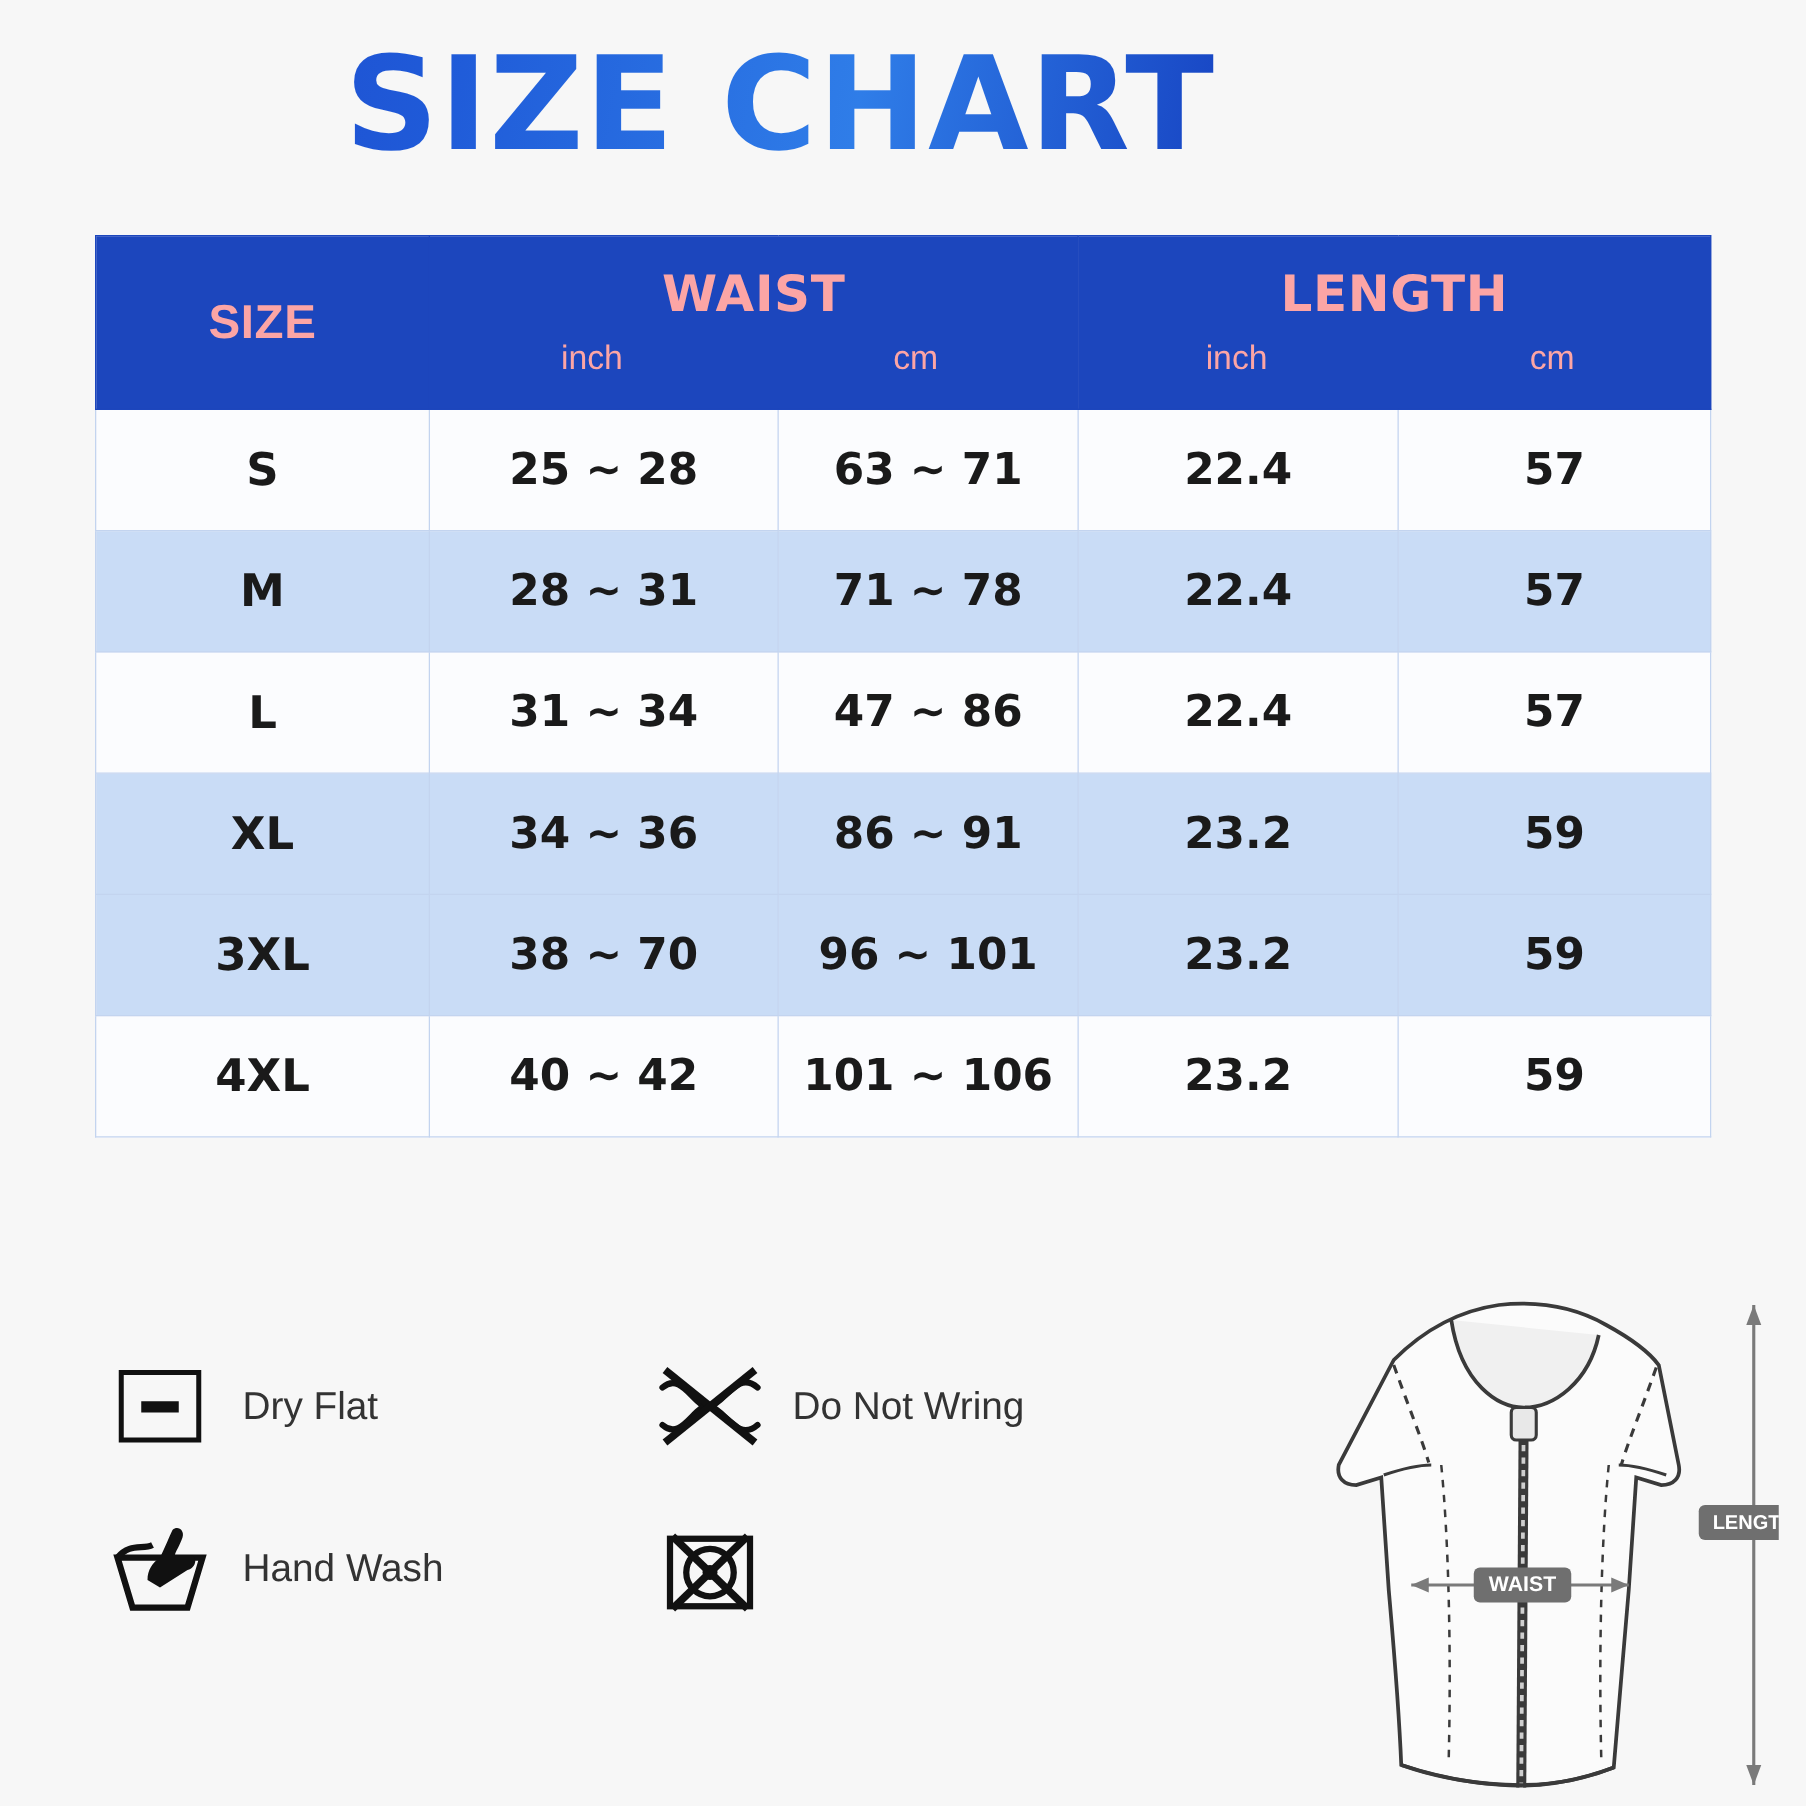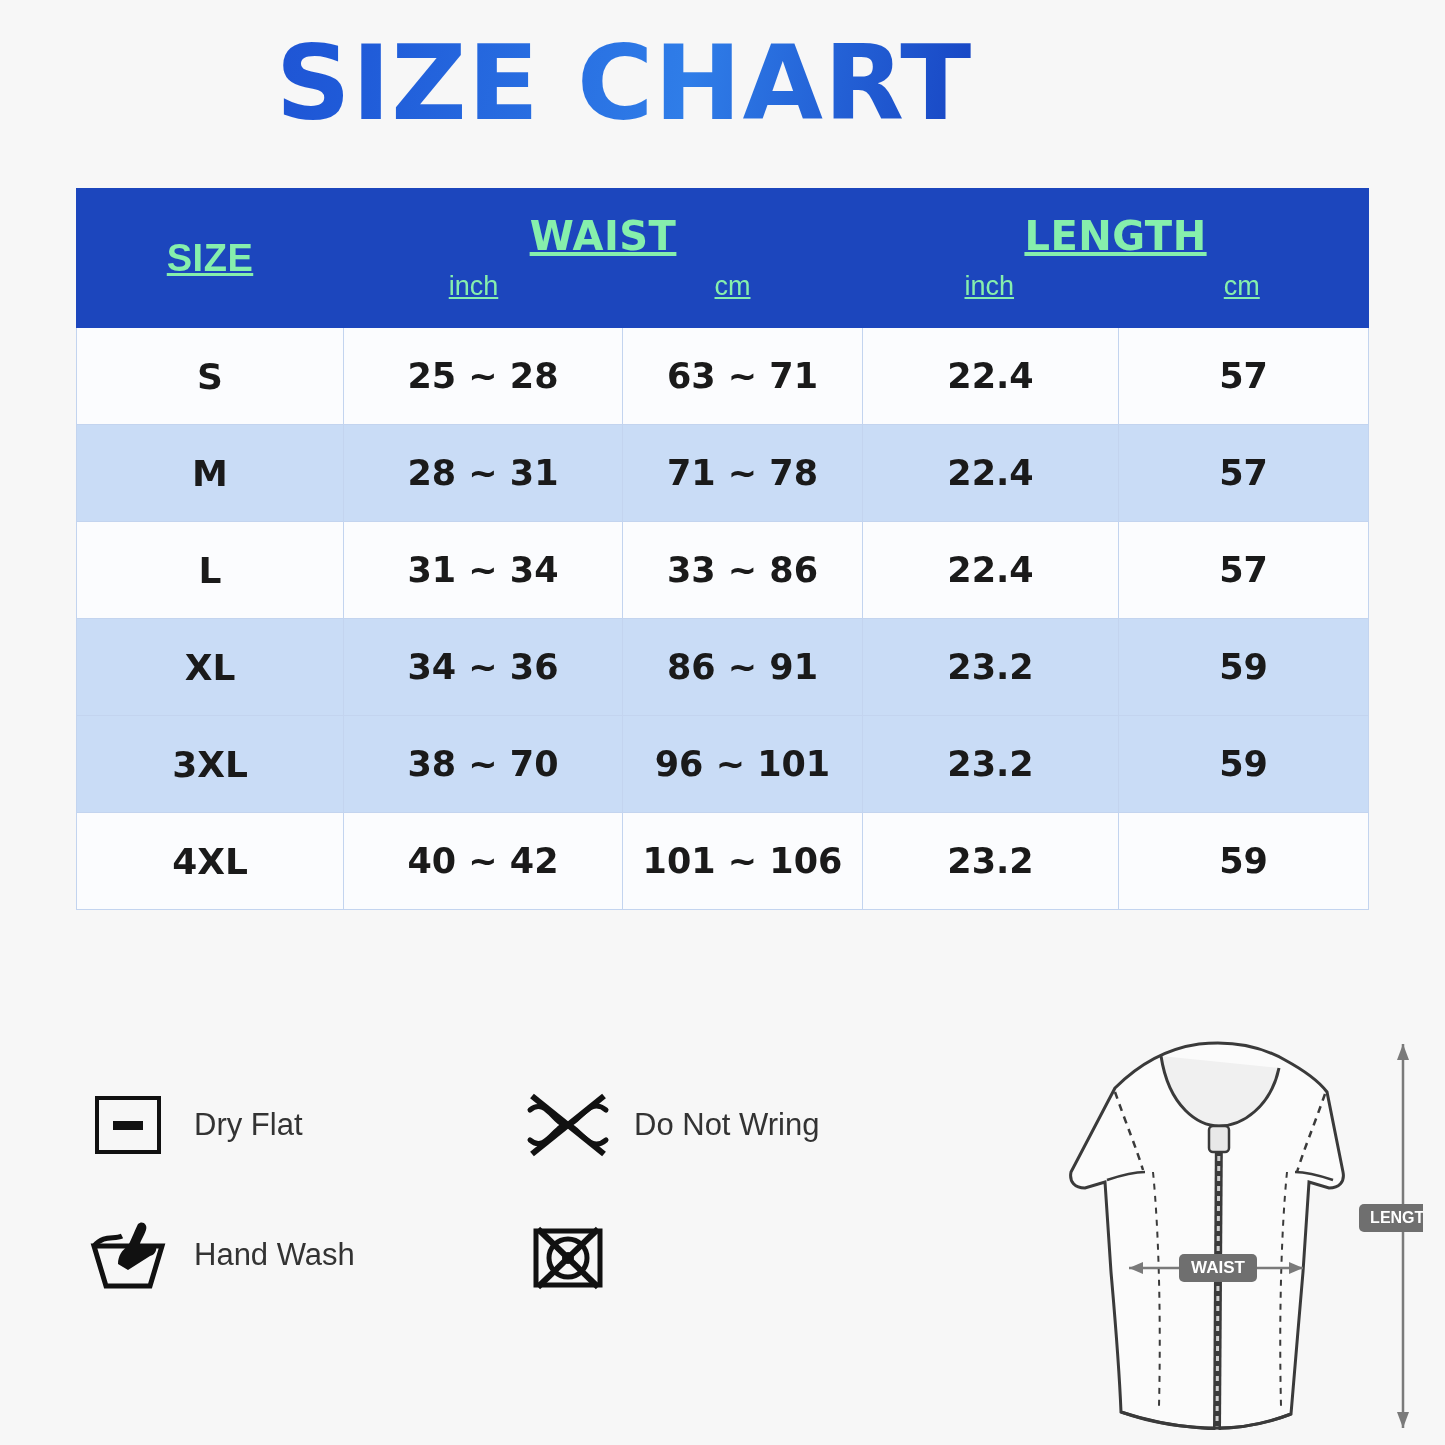--- a/index.html
+++ b/index.html
@@ -43,25 +43,24 @@
     table-layout: fixed;
   }
   table.size-table col.c-size   { width: 267px; }
   table.size-table col.c-wi     { width: 279px; }
   table.size-table col.c-wc     { width: 240px; }
   table.size-table col.c-li     { width: 256px; }
   table.size-table col.c-lc     { width: 250px; }
 
   thead th {
     background: #1c46bd;
-    color: #86efac;
+    color: #fca5a5;
     border: 1px solid #1c46bd;
     padding: 0;
     vertical-align: middle;
-    text-decoration: underline;
   }
   .hdr-size {
     font-size: 38px;
     font-weight: bold;
     height: 138px;
     letter-spacing: .5px;
   }
   .grp {
     height: 138px;
     display: flex;
@@ -200,21 +199,21 @@
         <tr class="even">
           <td class="sz">M</td>
           <td>28 ~ 31</td>
           <td>71 ~ 78</td>
           <td>22.4</td>
           <td>57</td>
         </tr>
         <tr class="odd">
           <td class="sz">L</td>
           <td>31 ~ 34</td>
-          <td>33 ~ 86</td>
+          <td>47 ~ 86</td>
           <td>22.4</td>
           <td>57</td>
         </tr>
         <tr class="even">
           <td class="sz">XL</td>
           <td>34 ~ 36</td>
           <td>86 ~ 91</td>
           <td>23.2</td>
           <td>59</td>
         </tr>

